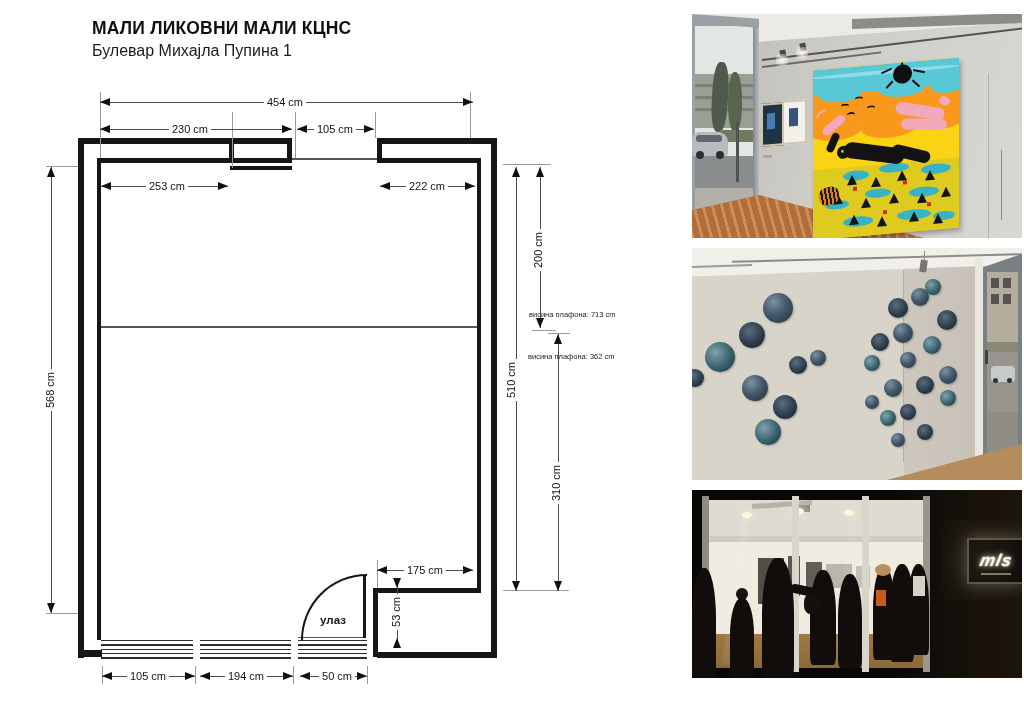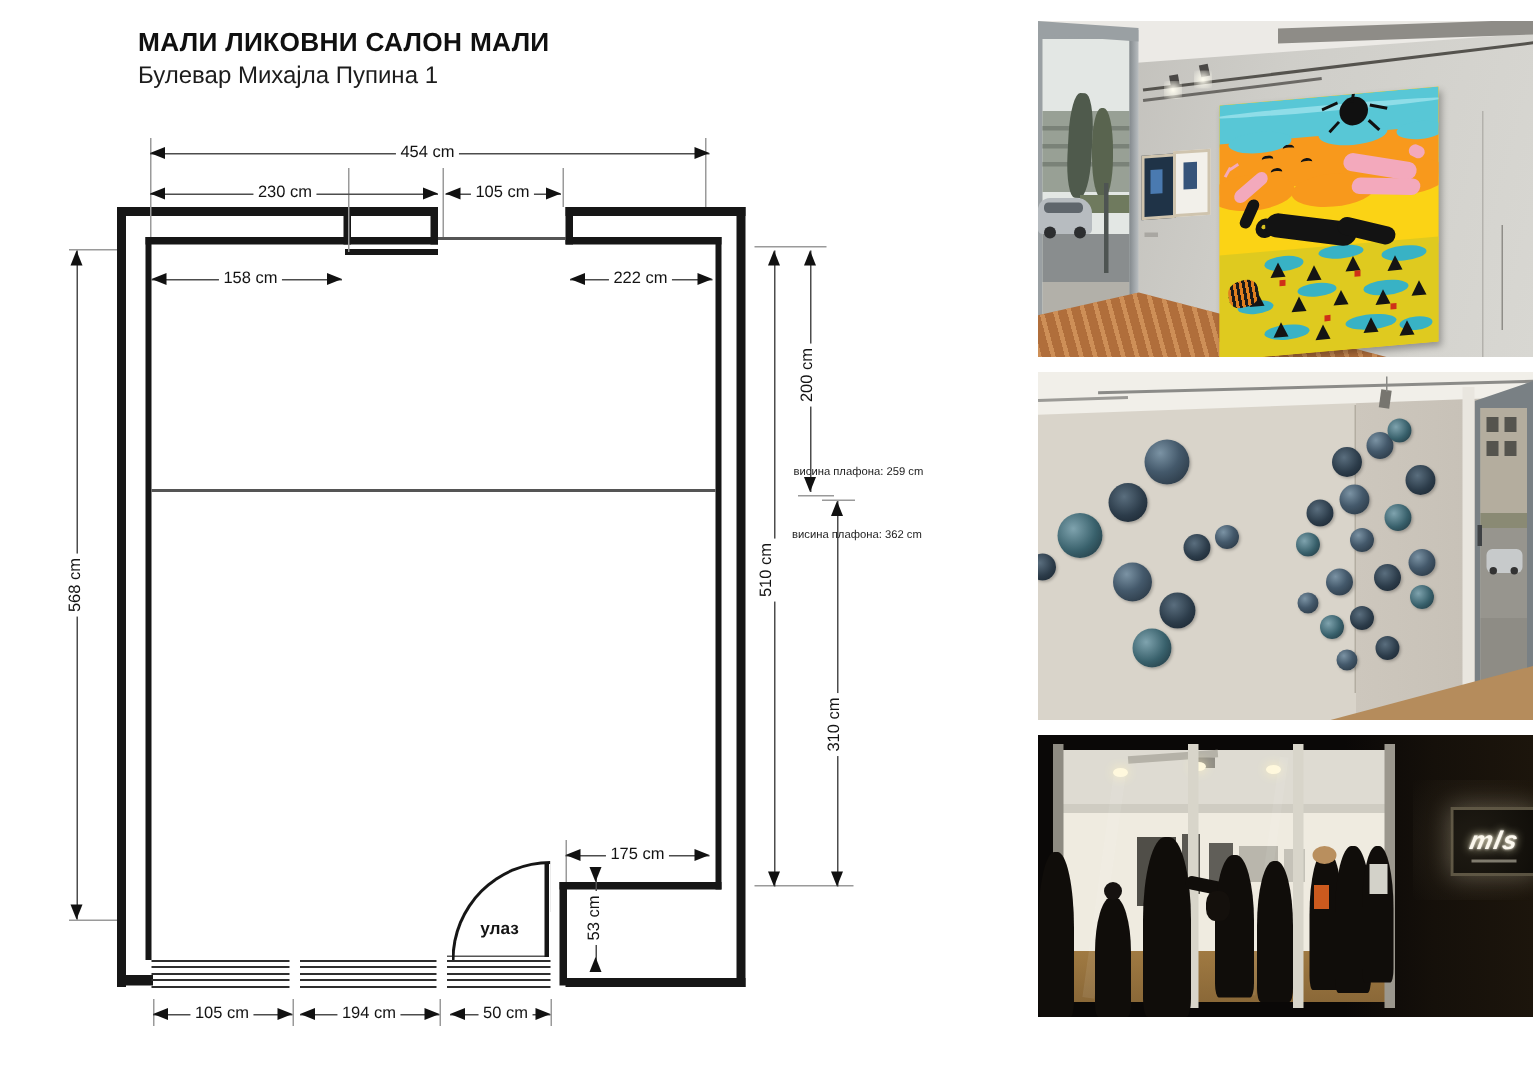--- a/index.html
+++ b/index.html
@@ -29,21 +29,21 @@
   .pp{position:absolute;background:#100d0a;border-radius:46% 46% 10% 10%;}
   .bird{position:absolute;width:8px;height:4px;border-top:2px solid #141414;border-radius:50%;background:transparent;}
   .title{position:absolute;left:92px;top:18px;font-size:17.5px;font-weight:700;color:#101010;letter-spacing:.2px;}
   .addr{position:absolute;left:92px;top:42px;font-size:16px;color:#1c1c1c;}
   .sign{position:absolute;left:275px;top:48px;width:54px;height:42px;background:#0c0a06;border:2px solid #57503f;box-shadow:0 0 16px rgba(255,248,220,.28);display:flex;align-items:center;justify-content:center;}
   .sign .txt{font-style:italic;font-weight:700;font-size:17px;color:#fffdf5;text-shadow:0 0 6px #fff8d0,0 0 2px #ffffff;letter-spacing:1px;transform:skewX(-12deg);}
 </style>
 </head>
 <body>
 
-<div class="title">МАЛИ ЛИКОВНИ САЛОН МАЛИ</div>
+<div class="title">МАЛИ ЛИКОВНИ МАЛИ КЦНС</div>
 <div class="addr">Булевар Михајла Пупина 1</div>
 
 <div>
 
   <div class="w" style="left:78px;top:138px;width:214px;height:6px"></div>
   <div class="w" style="left:377px;top:138px;width:120px;height:6px"></div>
   <div class="w" style="left:78px;top:138px;width:6px;height:520px"></div>
   <div class="w" style="left:491px;top:138px;width:6px;height:520px"></div>
   <div class="w" style="left:377px;top:652px;width:120px;height:6px"></div>
   <div class="w" style="left:78px;top:650px;width:24px;height:7px"></div>
@@ -128,32 +128,32 @@
   <i class="aU" style="left:540px;top:167px"></i>
     <i class="aD" style="left:540px;top:328px"></i>
   <i class="aU" style="left:558px;top:334px"></i>
     <i class="aD" style="left:558px;top:591px"></i>
   <i class="aD" style="left:397px;top:588px"></i>
     <i class="aU" style="left:397px;top:638px"></i>
 
   <div class="lbl" style="left:285px;top:102px">454 cm</div>
   <div class="lbl" style="left:190px;top:129px">230 cm</div>
   <div class="lbl" style="left:335px;top:129px">105 cm</div>
-  <div class="lbl" style="left:167px;top:186px">158 cm</div>
+  <div class="lbl" style="left:167px;top:186px">253 cm</div>
   <div class="lbl" style="left:427px;top:186px">222 cm</div>
   <div class="lbl" style="left:425px;top:570px">175 cm</div>
   <div class="lbl" style="left:148px;top:676px">105 cm</div>
   <div class="lbl" style="left:246px;top:676px">194 cm</div>
   <div class="lbl" style="left:337px;top:676px">50 cm</div>
   <div class="vlb" style="left:50px;top:390px">568 cm</div>
   <div class="vlb" style="left:511px;top:380px">510 cm</div>
   <div class="vlb" style="left:538px;top:250px">200 cm</div>
   <div class="vlb" style="left:556px;top:483px">310 cm</div>
   <div class="vlb" style="left:396px;top:612px">53 cm</div>
-  <div class="note" style="left:529px;top:314px">висина плафона: 259 cm</div>
+  <div class="note" style="left:529px;top:314px">висина плафона: 713 cm</div>
   <div class="note" style="left:528px;top:356px">висина плафона: 362 cm</div>
 </div>
 
 <figure class="ph" style="left:692px;top:14px;width:330px;height:224px;margin:0;background:linear-gradient(105deg,#bcbab5 0%,#cfcec9 45%,#d8d7d2 100%);">
   <div class="ab" style="left:0;top:0;width:330px;height:34px;background:#eceae6;clip-path:polygon(0 0,100% 0,100% 24%,20% 82%,0 53%);"></div>
   <div class="ab" style="left:160px;top:2px;width:170px;height:10px;background:#8e8c87;transform:skewY(-2deg);"></div>
   <div class="ab" style="left:70px;top:45px;width:265px;height:2px;background:#55534e;transform:rotate(-6.9deg);transform-origin:left;"></div>
   <div class="ab" style="left:70px;top:52px;width:120px;height:1.5px;background:#6b6965;transform:rotate(-7deg);transform-origin:left;"></div>
   <div class="ab" style="left:88px;top:36px;width:6px;height:8px;background:#4a4846;transform:rotate(-10deg);"></div>
   <div class="ab" style="left:108px;top:29px;width:6px;height:8px;background:#4a4846;transform:rotate(-12deg);"></div>

